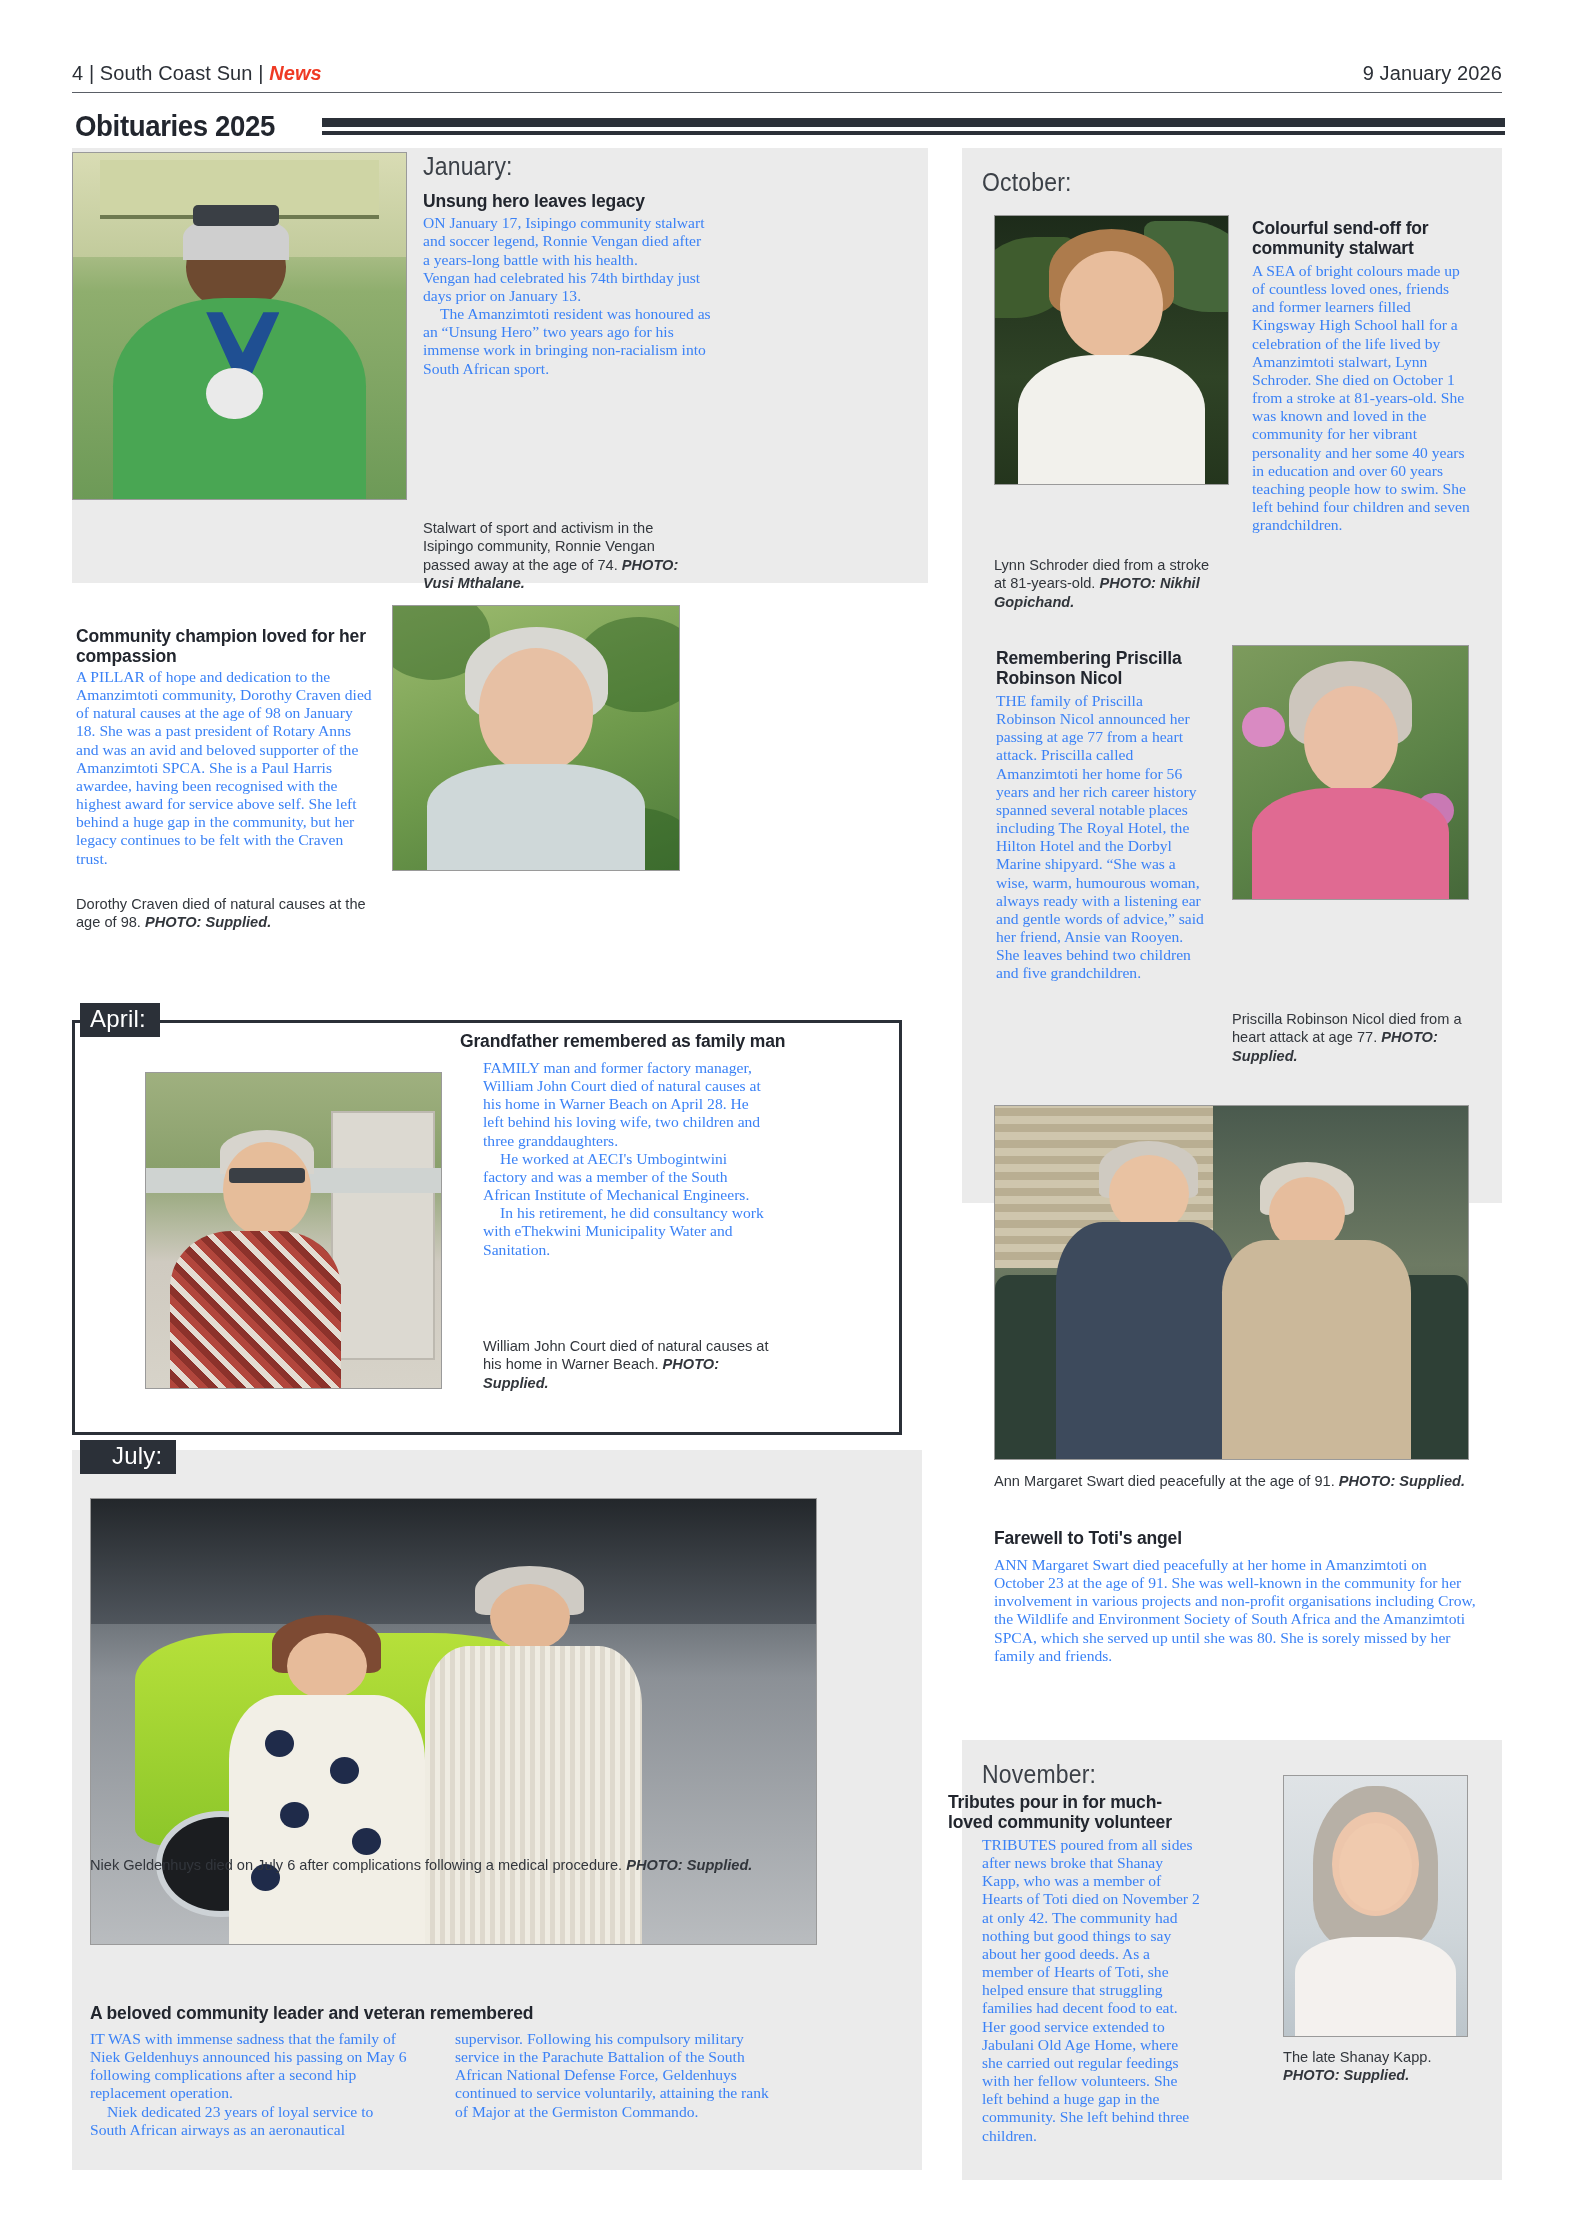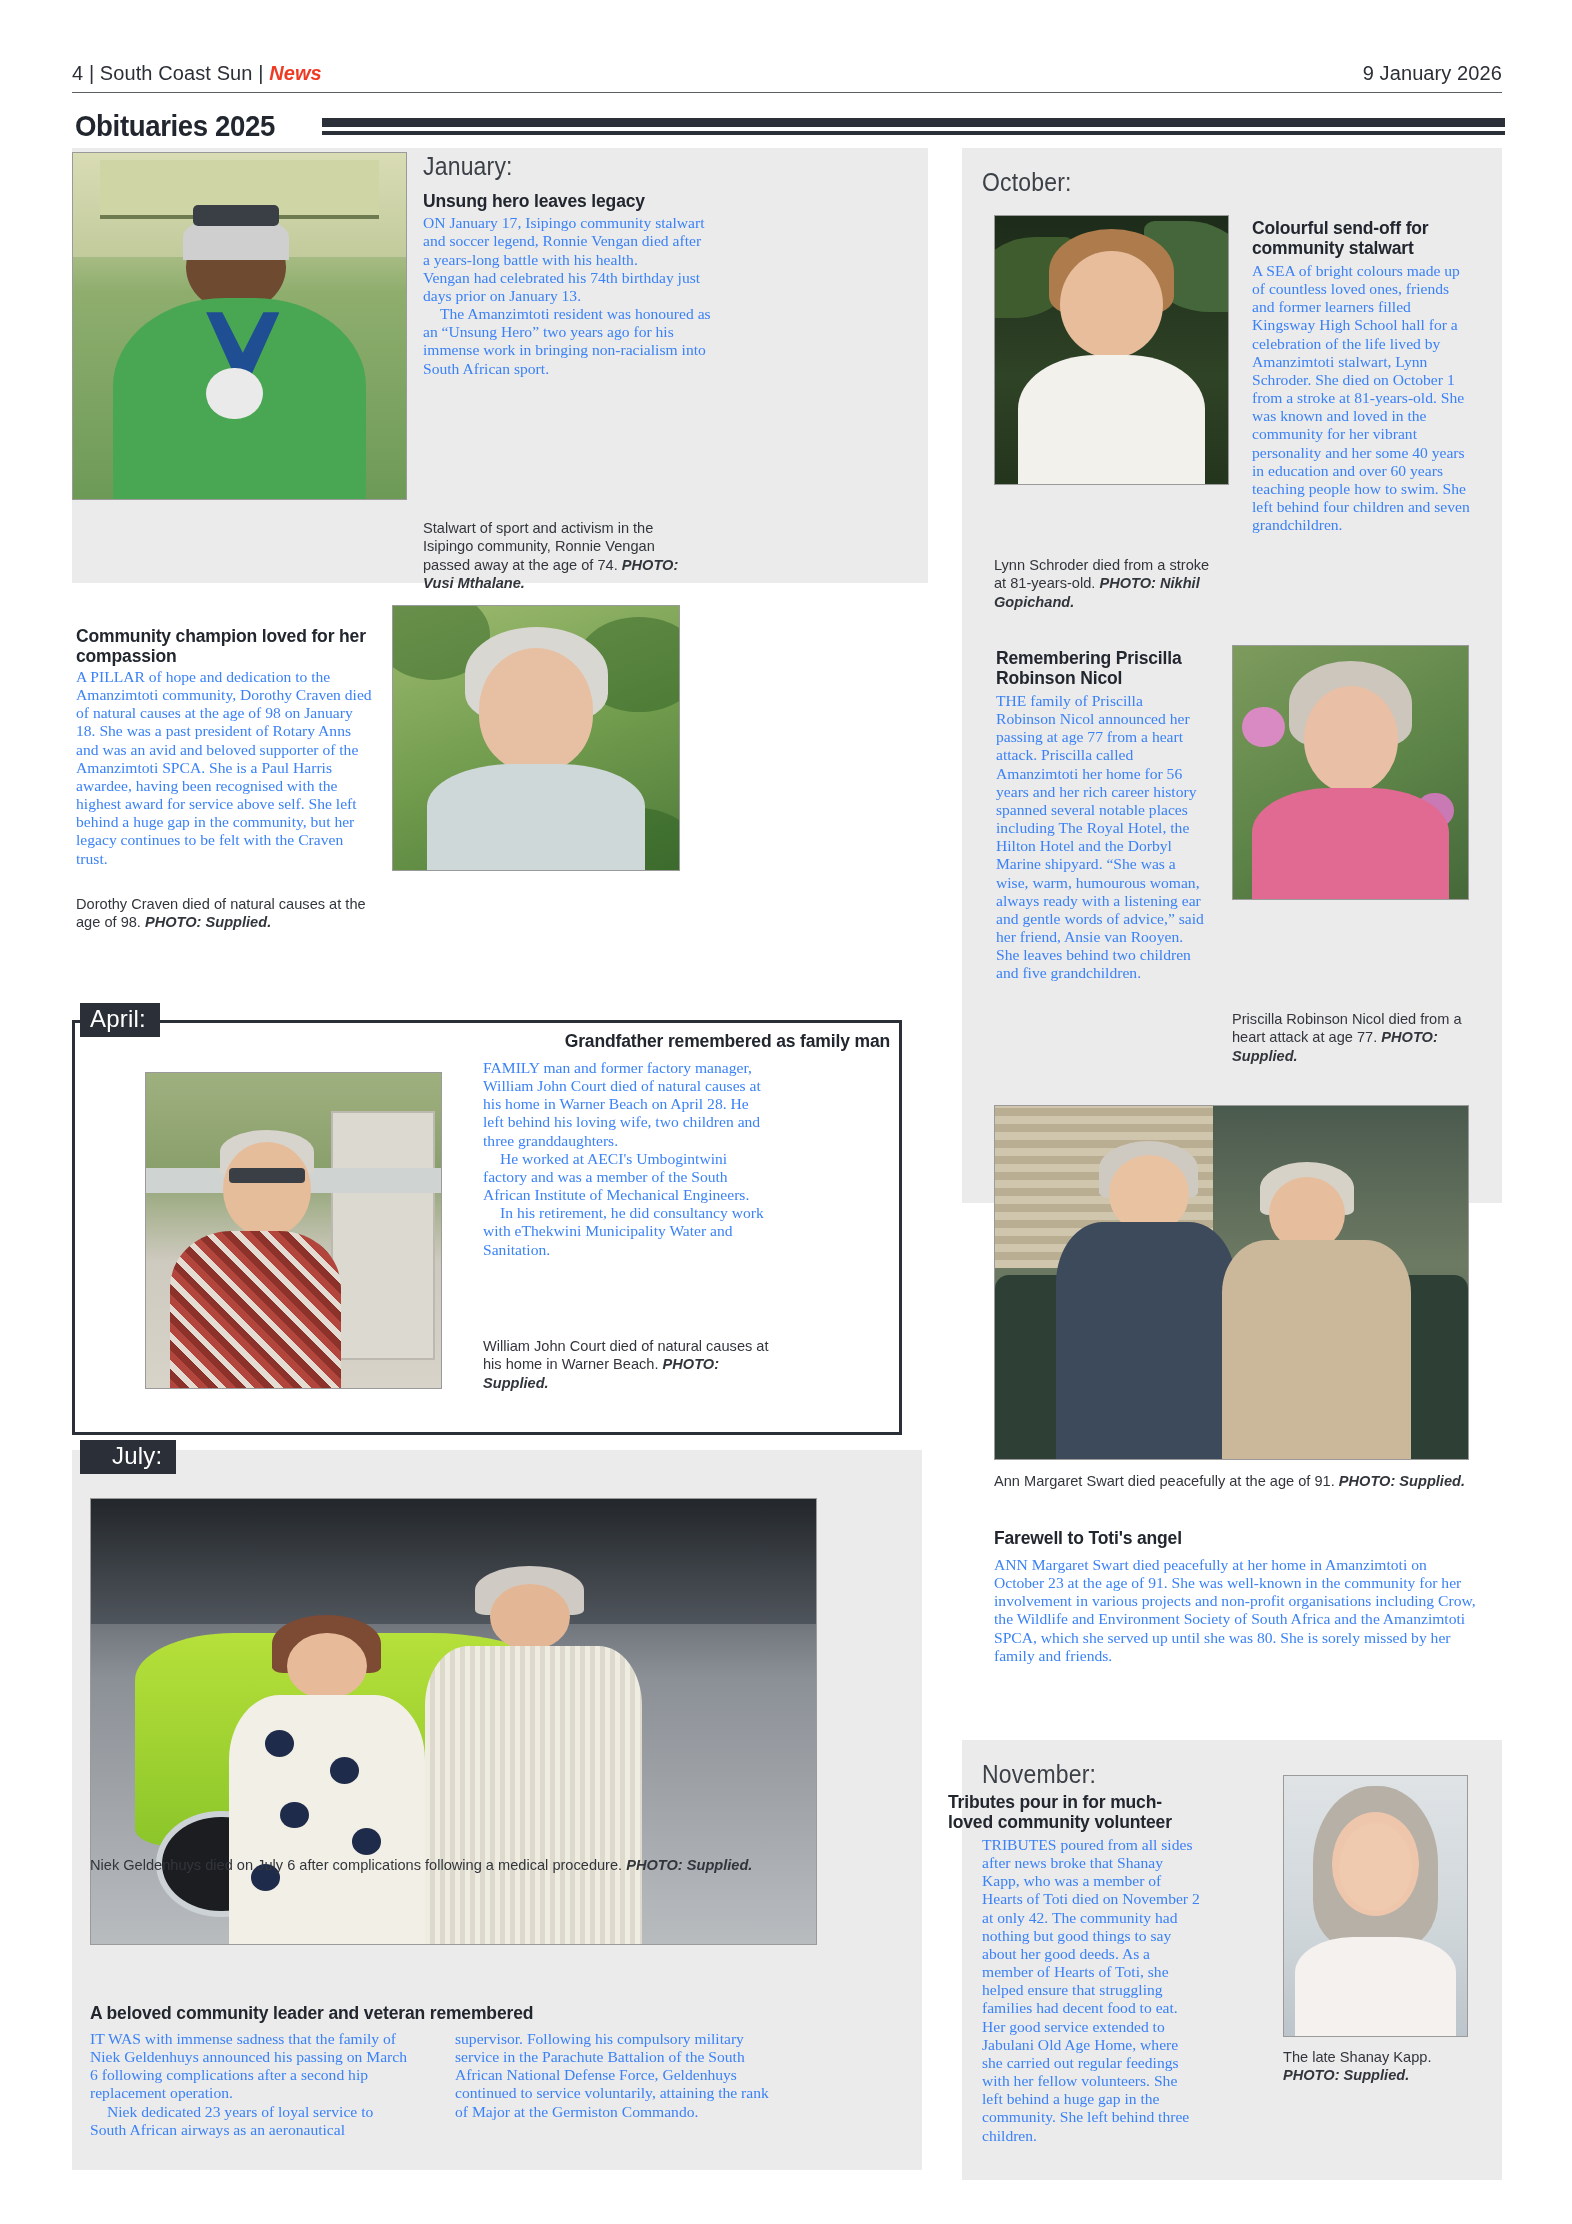--- a/index.html
+++ b/index.html
@@ -253,21 +253,21 @@
       <div class="hair"></div>
         <div class="head"></div>
         <div class="body"></div>
     </div>
   </div>
 
   <div class="box" id="apr-box"></div>
   <div class="monthtab" id="apr-tab">April:</div>
 
   <div id="apr-head">
-    <h3 class="hl" style="text-align:right">Grandfather remembered as family man</h3>
+    <h3 class="hl" style="text-align:left">Grandfather remembered as family man</h3>
   </div>
 
   <div class="imgframe" id="apr-photo">
     <div class="ph p-william">
       <div class="door"></div>
         <div class="rail"></div>
       <div class="hair"></div>
         <div class="head"></div>
         <div class="glass"></div>
         <div class="shirt"></div>
@@ -303,21 +303,21 @@
         <div class="m-body"></div>
     </div>
   </div>
 
   <div class="cap" id="jul-cap"><span>Niek Geldenhuys died on July 6 after complications following a medical procedure. </span><i>PHOTO: Supplied.</i></div>
 
   <div id="jul-head">
     <h3 class="hl">A beloved community leader and veteran remembered</h3>
   </div>
   <div class="body" id="jul-c1">
-    <p>IT WAS with immense sadness that the family of Niek Geldenhuys announced his passing on March 6 following complications after a second hip replacement operation.</p>
+    <p>IT WAS with immense sadness that the family of Niek Geldenhuys announced his passing on May 6 following complications after a second hip replacement operation.</p>
     <p class="ind">Niek dedicated 23 years of loyal service to South African airways as an aeronautical</p>
   </div>
   <div class="body" id="jul-c2">
     <p>supervisor. Following his compulsory military service in the Parachute Battalion of the South African National Defense Force, Geldenhuys continued to service voluntarily, attaining the rank of Major at the Germiston Commando.</p>
   </div>
 
   <div class="box" id="oct-box"></div>
   <div class="month" id="oct-kicker">October:</div>
 
   <div class="imgframe" id="ls-photo">

